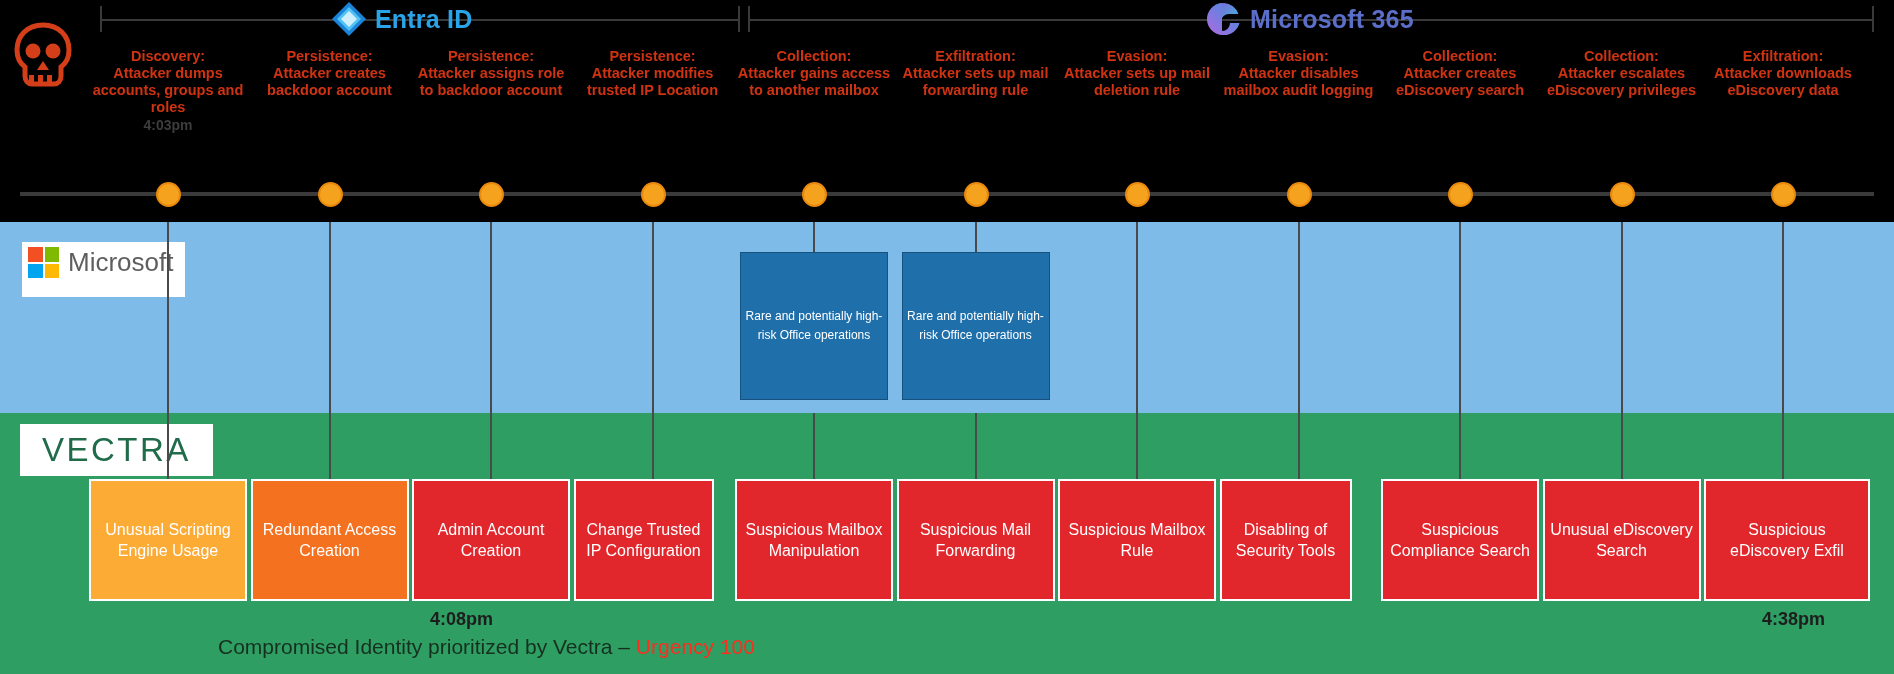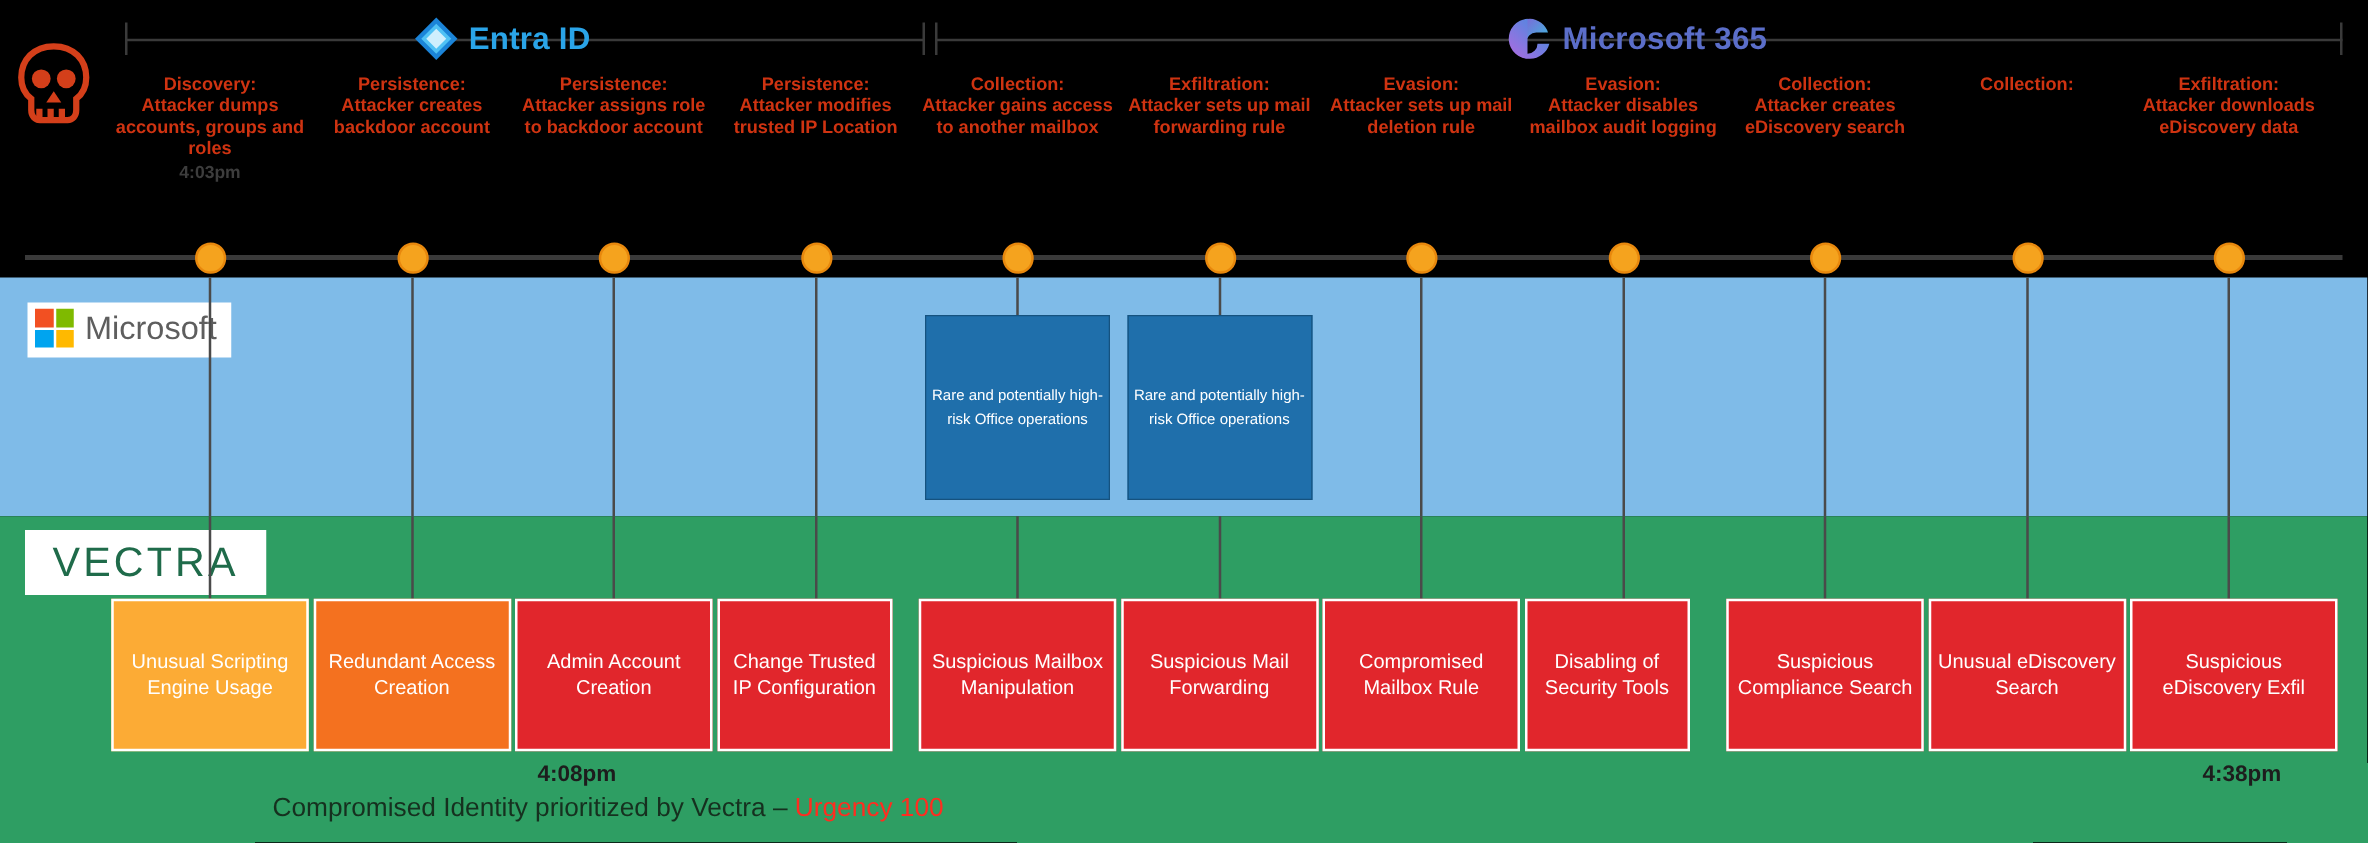--- a/index.html
+++ b/index.html
@@ -1,19 +1,19 @@
 <!DOCTYPE html>
 <html><head>
 <meta charset="utf-8">
 <style>
   html,body{margin:0;padding:0;background:#000;}
   body{width:1894px;height:674px;position:relative;font-family:"Liberation Sans",sans-serif;overflow:hidden;}
 
   
-  #attack-band{position:absolute;left:0;top:12px;width:1894px;height:222px;background:#000;}
+  #attack-band{position:absolute;left:0;top:0;width:1894px;height:222px;background:#000;}
 
   
   #skull-icon{position:absolute;left:12px;top:22px;width:62px;height:70px;}
 
   
   .scope-bar{position:absolute;height:2px;background:#3a3a3a;}
   .scope-cap{position:absolute;width:2px;height:26px;background:#3a3a3a;}
   .scope-logo-wrap{position:absolute;display:flex;align-items:center;gap:7px;}
   .scope-label{font-size:25px;font-weight:bold;letter-spacing:.2px;}
   #entra-label{color:#2aa4e8;}
@@ -25,21 +25,21 @@
   .stage .desc{display:block;}
   .stage .time{display:block;color:#3d3d3d;font-size:14px;margin-top:1px;}
 
   
   #timeline-rule{position:absolute;left:20px;top:192px;width:1854px;height:4px;background:#3a3a3a;}
   .node{position:absolute;width:21px;height:21px;border-radius:50%;background:#f5a31e;border:2px solid #e8880d;top:182px;}
   .drop-line{position:absolute;width:2px;background:#4a4a4a;}
 
   
   #ms-band{position:absolute;left:0;top:222px;width:1894px;height:191px;background:#7fbbe8;}
-  #ms-logo-box{position:absolute;left:22px;top:20px;background:#fff;padding:5px 12px 8px 6px;display:flex;align-items:center;gap:9px;}
+  #ms-logo-box{position:absolute;left:22px;top:20px;background:#fff;padding:5px 12px 19px 6px;display:flex;align-items:center;gap:9px;}
   #ms-squares{width:31px;height:31px;display:grid;grid-template-columns:1fr 1fr;grid-template-rows:1fr 1fr;gap:2px;}
   #ms-squares i{display:block;}
   #ms-wordmark{font-size:26px;color:#5e5e5e;font-family:"Liberation Sans",sans-serif;}
   #ms-caption{position:absolute;left:22px;top:72px;width:210px;color:#123c63;font-weight:bold;font-size:18.5px;line-height:23px;}
   .ms-detect{position:absolute;background:#1f6fab;border:1px solid #15527f;color:#fff;font-size:12px;line-height:19.5px;text-align:center;display:flex;align-items:center;justify-content:center;padding:6px 4px;box-sizing:border-box;}
 
   
   #vectra-band{position:absolute;left:0;top:413px;width:1894px;height:261px;background:#2e9e63;}
   #vectra-logo-box{position:absolute;left:20px;top:11px;background:#fff;padding:7px 22px;}
   #vectra-wordmark{font-size:33px;color:#1f6b4a;letter-spacing:2.5px;font-family:"Liberation Sans",sans-serif;}
@@ -133,20 +133,21 @@
       <div class="stage" style="left: 1218.5px; width: 160px;">
         <span class="tactic">Evasion:</span>
         <span class="desc">Attacker disables mailbox audit logging</span>
       </div>
       <div class="stage" style="left: 1380px; width: 160px;">
         <span class="tactic">Collection:</span>
         <span class="desc">Attacker creates eDiscovery search</span>
       </div>
       <div class="stage" style="left: 1541.5px; width: 160px;">
         <span class="tactic">Collection:</span>
+        <span class="desc">Attacker escalates eDiscovery privileges</span>
       </div>
       <div class="stage" style="left: 1703px; width: 160px;">
         <span class="tactic">Exfiltration:</span>
         <span class="desc">Attacker downloads eDiscovery data</span>
       </div>
     </div>
 
   <div id="timeline-rule"></div>
   <div id="nodes-host">
       <div class="node" style="left: 156px;"></div>
@@ -209,21 +210,21 @@
       <div class="drop-line" style="left: 1620.5px; top: 0px; height: 66px;"></div>
       <div class="drop-line" style="left: 1782px; top: 0px; height: 66px;"></div>
     </div>
   <div id="v-detect-host">
       <div class="v-detect v-amber" style="left: 89px; width: 158px;">Unusual Scripting Engine Usage</div>
       <div class="v-detect v-orange" style="left: 250.5px; width: 158px;">Redundant Access Creation</div>
       <div class="v-detect v-red" style="left: 412px; width: 158px;">Admin Account Creation</div>
       <div class="v-detect v-red" style="left: 573.5px; width: 140px;">Change Trusted IP Configuration</div>
       <div class="v-detect v-red" style="left: 735px; width: 158px;">Suspicious Mailbox Manipulation</div>
       <div class="v-detect v-red" style="left: 896.5px; width: 158px;">Suspicious Mail Forwarding</div>
-      <div class="v-detect v-red" style="left: 1058px; width: 158px;">Compromised Mailbox Rule</div>
+      <div class="v-detect v-red" style="left: 1058px; width: 158px;">Suspicious Mailbox Rule</div>
       <div class="v-detect v-red" style="left: 1219.5px; width: 132px;">Disabling of Security Tools</div>
       <div class="v-detect v-red" style="left: 1381px; width: 158px;">Suspicious Compliance Search</div>
       <div class="v-detect v-red" style="left: 1542.5px; width: 158px;">Unusual eDiscovery Search</div>
       <div class="v-detect v-red" style="left: 1704px; width: 166px;">Suspicious eDiscovery Exfil</div>
     </div>
 
   <div class="v-time" style="left:430px;top:196px;">4:08pm</div>
   <div class="v-time" style="left:1762px;top:196px;">4:38pm</div>
 
   <div class="v-foot" style="left:218px;top:222px;">

